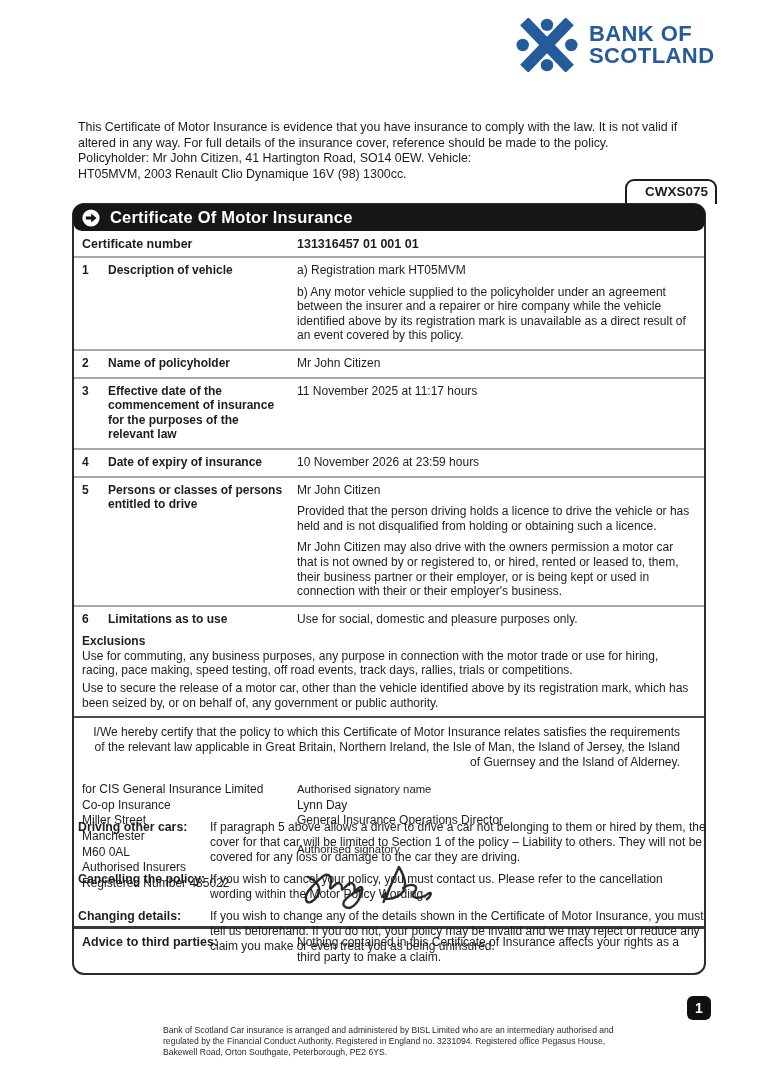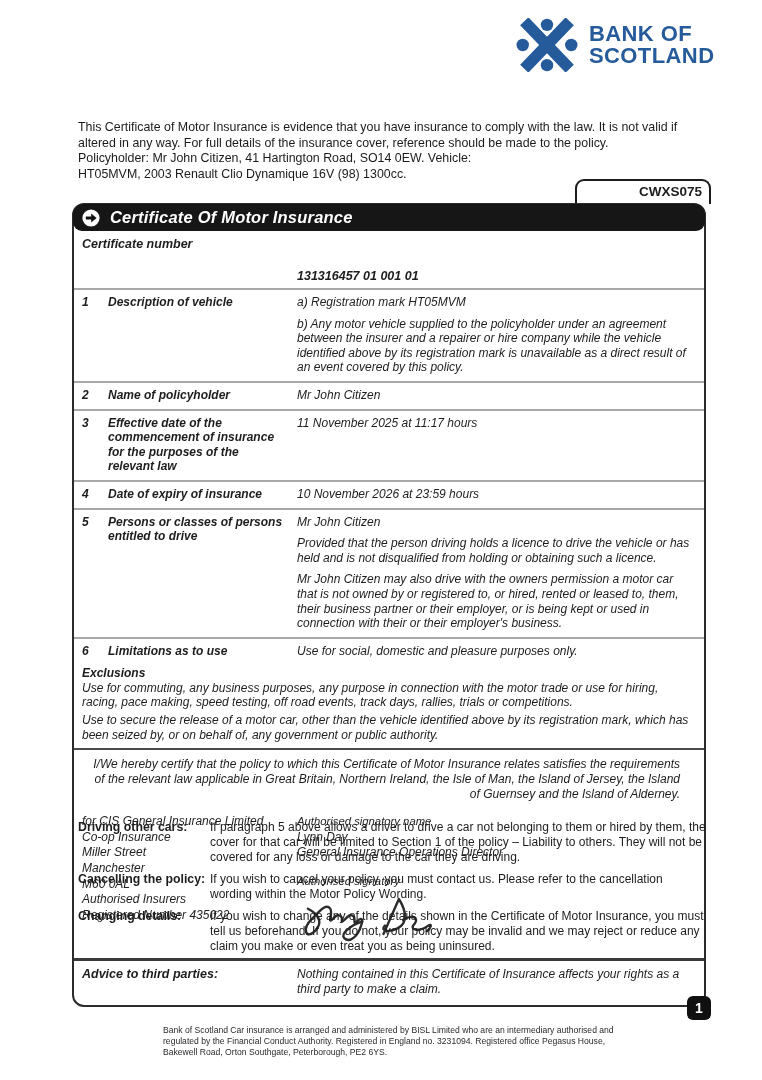--- a/index.html
+++ b/index.html
@@ -10,46 +10,46 @@
   
   .brand { position:absolute; left:516px; top:18px; display:flex; align-items:center; gap:11px; }
   .brand-mark { width:62px; height:54px; }
   .brand-text { font-weight:700; font-size:22px; line-height:22px; color:#265B9B; letter-spacing:0.4px; }
 
   
   .intro { position:absolute; left:78px; top:120px; width:630px; font-size:12.4px; line-height:15.6px; color:#1b1b1b; }
   .intro p { margin:0; }
 
   
-  .form-code { position:absolute; left:575px; top:179px; width:136px; height:25px;
+  .form-code { position:absolute; left:625px; top:179px; width:92px; height:25px;
     border:2px solid #1c1c1c; border-bottom:none; border-radius:9px 9px 0 0;
     font-weight:700; font-size:13.5px; text-align:right; padding:3px 7px 0 0; background:#fff; }
 
   
   .cert-box { position:absolute; left:72px; top:203px; width:634px; min-height:600px;
-    border:2px solid #2b2b2b; border-radius:12px; background:#fff;font-style:italic; }
+    border:2px solid #2b2b2b; border-radius:12px; background:#fff; }
   .title-bar { margin:-1px -1px 0 -1px; height:27px; background:#161616;
     border-radius:11px 11px 9px 9px; display:flex; align-items:center; padding-left:9px; }
   .arrow-badge { width:18px; height:18px; flex:0 0 18px; }
   .title-text { color:#fff; font-weight:700; font-size:16.5px; margin-left:10px; letter-spacing:0.2px; }
 
   .crow { display:flex; padding:5px 10px 6px 8px; font-size:12px; line-height:14.6px; }
   .crow .num { width:26px; font-weight:700; }
   .crow .lbl { width:189px; font-weight:700; padding-right:10px; }
   .crow .val { flex:1; }
   .crow .val p { margin:0 0 7px 0; }
   .crow .val p:last-child { margin-bottom:0; }
 
   .divider { border-top:2px solid #a8a8a8; margin:0; }
   .divider.dark { border-top:2px solid #4c4c4c; }
   .divider.darker { border-top:3px solid #3a3a3a; }
 
   .cert-num-row { display:flex; padding:6px 10px 5px 8px; font-size:12.5px; }
   .cert-num-row .lbl { width:215px; font-weight:700; }
-  .cert-num-row .val { flex:1; font-weight:700;margin-top:32px; }
+  .cert-num-row .val { flex:1; font-weight:700; }
 
   .certify { padding:7px 24px 8px 8px; font-size:12px; line-height:15px;text-align:right; }
 
   .signatory { display:flex; padding:4px 10px 6px 8px; font-size:12px; line-height:15.6px; }
   .sig-left { width:215px; }
   .sig-right { flex:1; }
   .sig-cap { font-size:11.3px; color:#222; }
   .sig-space { height:13px; }
   .signature-img { width:152px; height:56px; margin-top:2px; }
 

